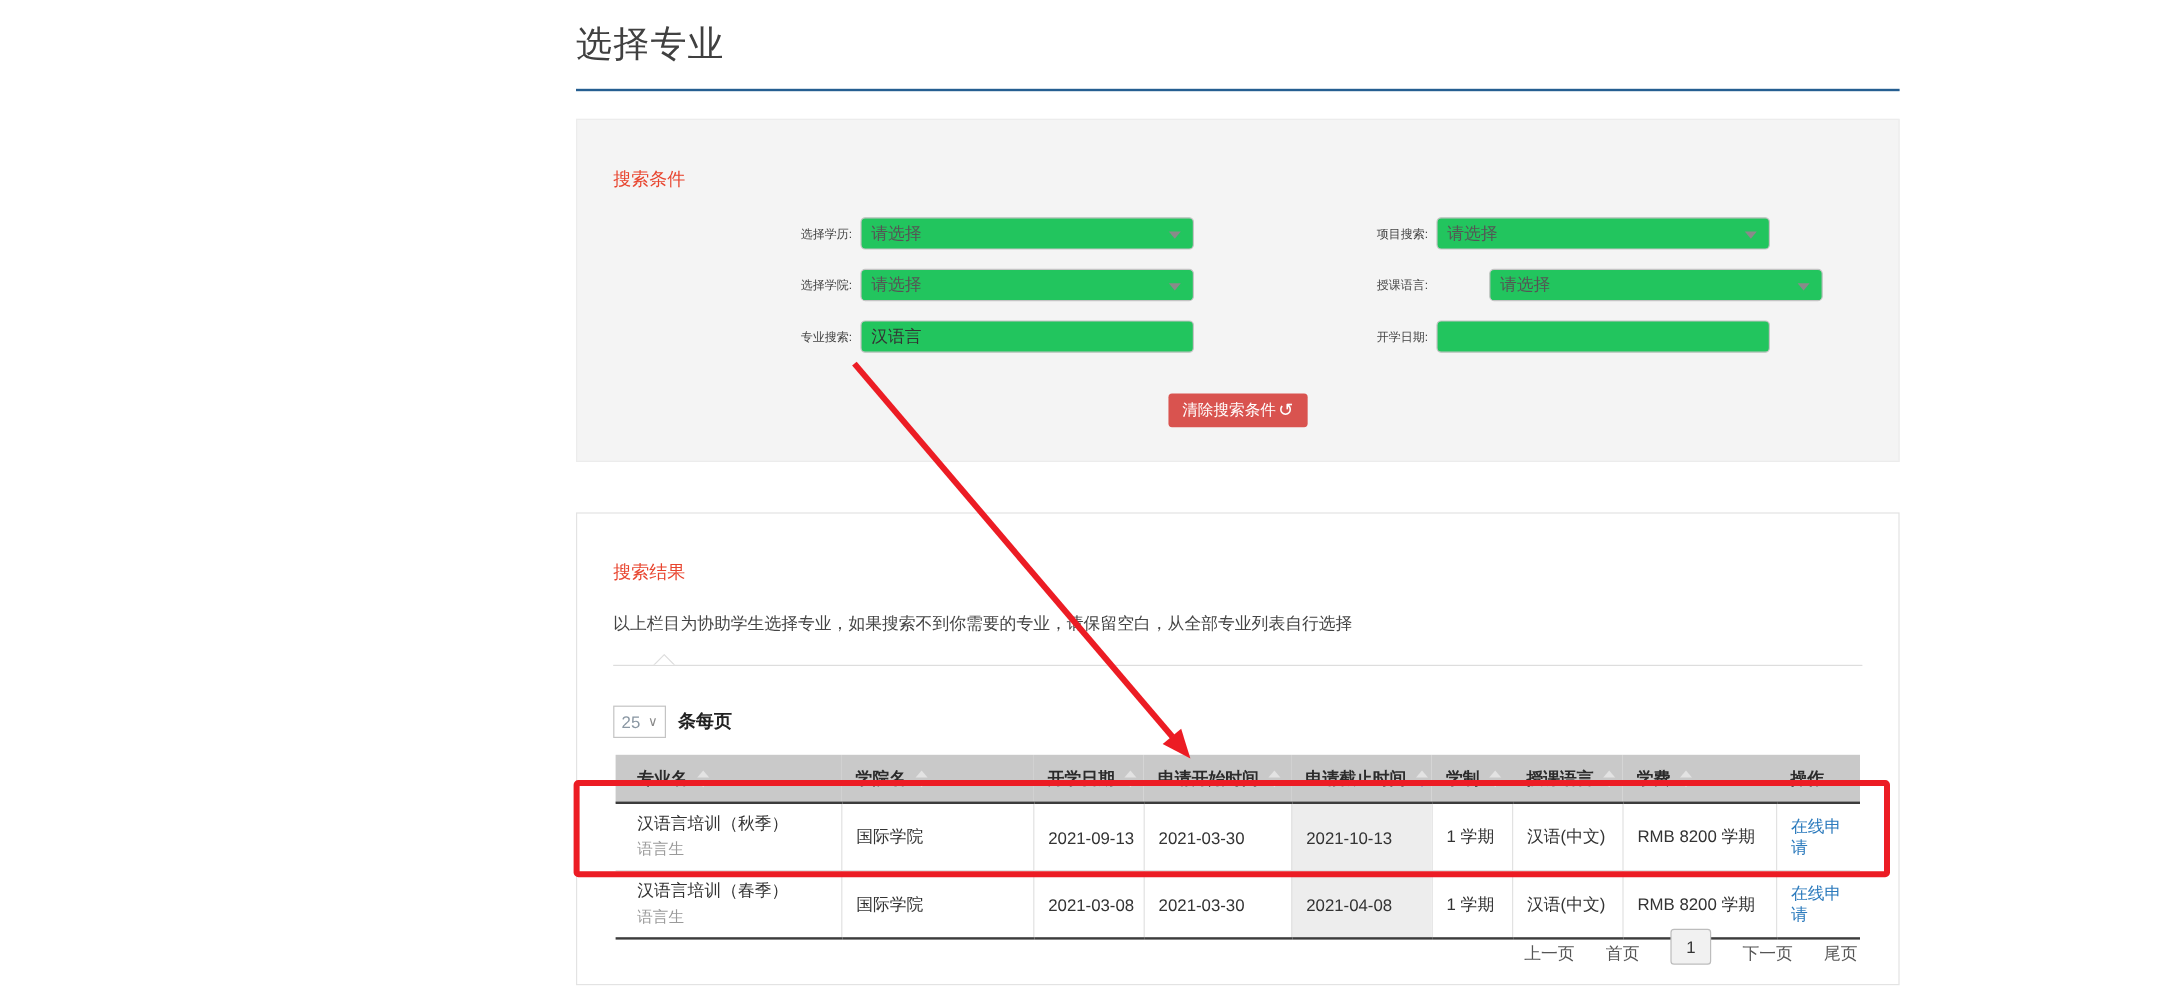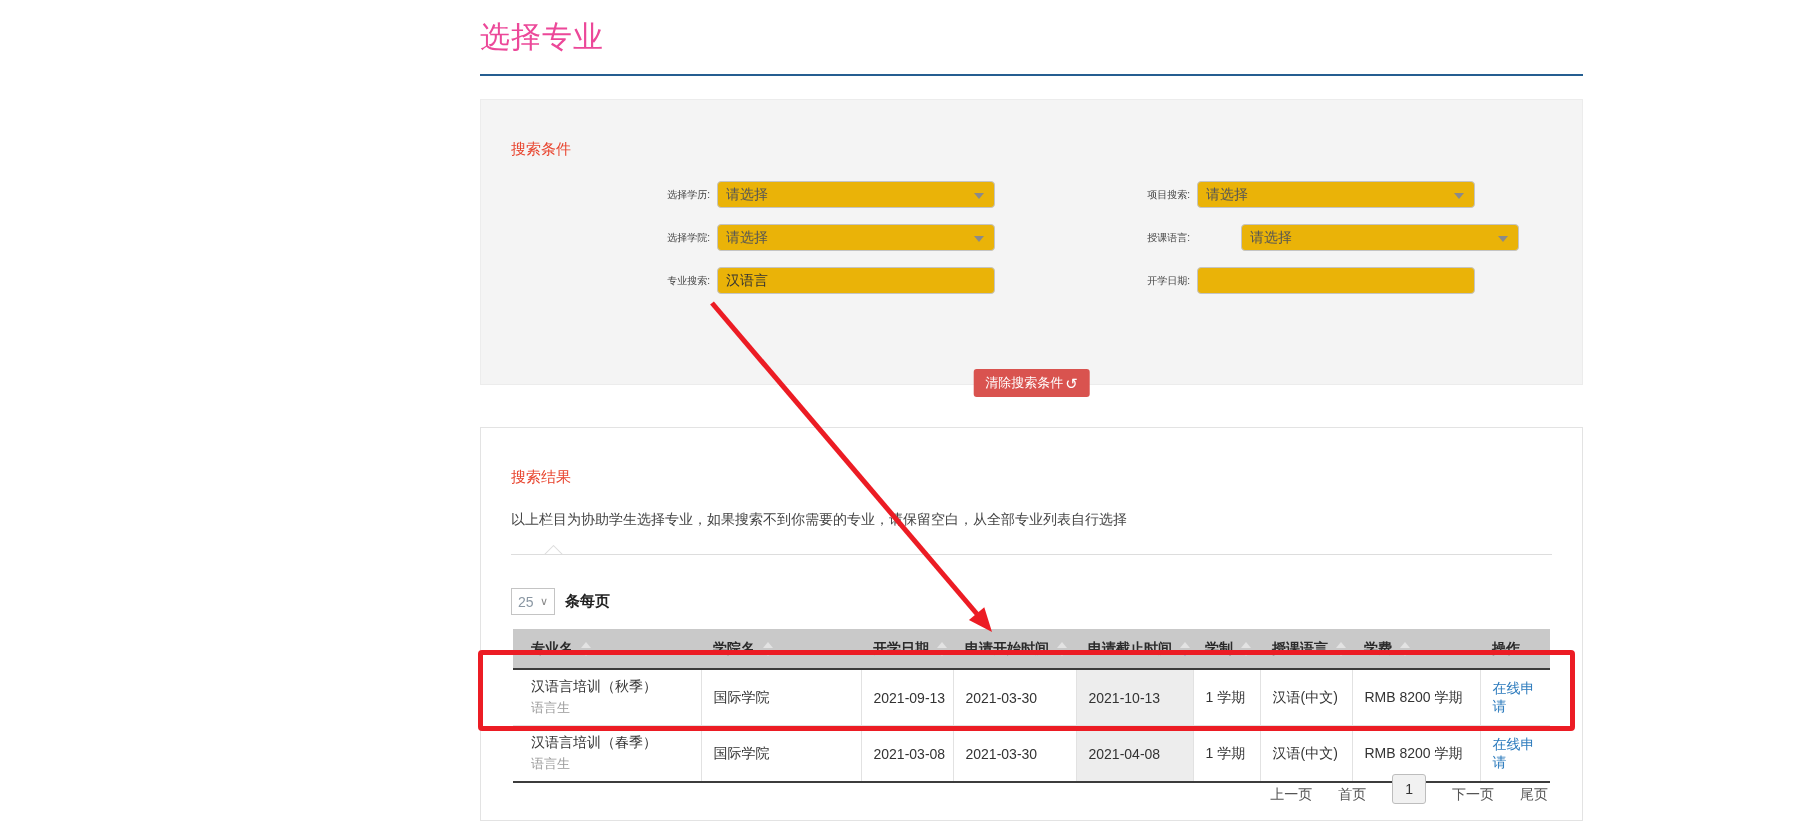--- a/index.html
+++ b/index.html
@@ -1,45 +1,45 @@
 <!DOCTYPE html>
 <html><head>
 <meta charset="utf-8">
 <style>
   * { box-sizing: border-box; margin: 0; padding: 0; }
   html, body { width: 1817px; height: 828px; background: #fff; overflow: hidden;
     font-family: "Liberation Sans", "DejaVu Sans", sans-serif; }
   .content { position: absolute; left: 480px; top: 0; width: 1103px; }
 
   
-  .page-title { font-size: 30px; color: #ec4899; font-weight: 400; padding: 17px 0 16px 0;
+  .page-title { font-size: 30px; color: #404040; font-weight: 400; padding: 17px 0 16px 0;
     border-bottom: 2px solid #255e91; letter-spacing: 1px; }
 
   
   .search-panel { position: absolute; left: 0; top: 99px; width: 1103px; height: 286px;
     background: #f4f4f4; border: 1px solid #ececec; }
   .results-panel { position: absolute; left: 0; top: 427px; width: 1103px; height: 394px;
     background: #fff; border: 1px solid #e3e3e3; }
   .panel-title { position: absolute; left: 30px; top: 40px; font-size: 15px; color: #e8442e; }
 
   
   .fg { position: absolute; display: flex; align-items: center; height: 27px; }
   .fg label { display: inline-block; width: 92px; text-align: right; font-size: 10px;
     color: #444; margin-right: 7px; }
-  .ctl { width: 278px; height: 27px; background: #eab308; border: 1px solid #c4c4c4;
+  .ctl { width: 278px; height: 27px; background: #22c55e; border: 1px solid #c4c4c4;
     border-radius: 4px; font-size: 14px; color: #555; display: flex; align-items: center;
     padding: 0 8px; position: relative; }
   .ctl.select::after { content: ""; position: absolute; right: 10px; top: 11px;
     border-left: 5px solid transparent; border-right: 5px solid transparent;
     border-top: 6px solid #8a8a8a; }
   input.ctl { outline: none; color: #333; }
   .clear-btn { position: absolute; left: 50%; transform: translateX(-50%); top: 228px;
     height: 28px; padding: 0 12px; background: #d9534f; color: #fff; border: none;
     border-radius: 3px; font-size: 13px; cursor: pointer; display: flex;
-    align-items: center; gap: 2px; font-family: inherit; margin-top: 41px; }
+    align-items: center; gap: 2px; font-family: inherit; }
   .clear-btn .reset-glyph { font-size: 15px; line-height: 1; }
 
   
   .note { position: absolute; left: 30px; top: 83px; font-size: 14px; color: #444; }
   .divider { position: absolute; left: 30px; right: 30px; top: 126px; height: 1px;
     background: #ddd; }
   .notch { position: absolute; left: 32px; top: -9px; width: 20px; height: 9px; overflow: hidden; }
   .notch::before { content: ""; position: absolute; left: 3px; top: 3px; width: 13px;
     height: 13px; background: #fff; border: 1px solid #ddd; transform: rotate(45deg); }
 

